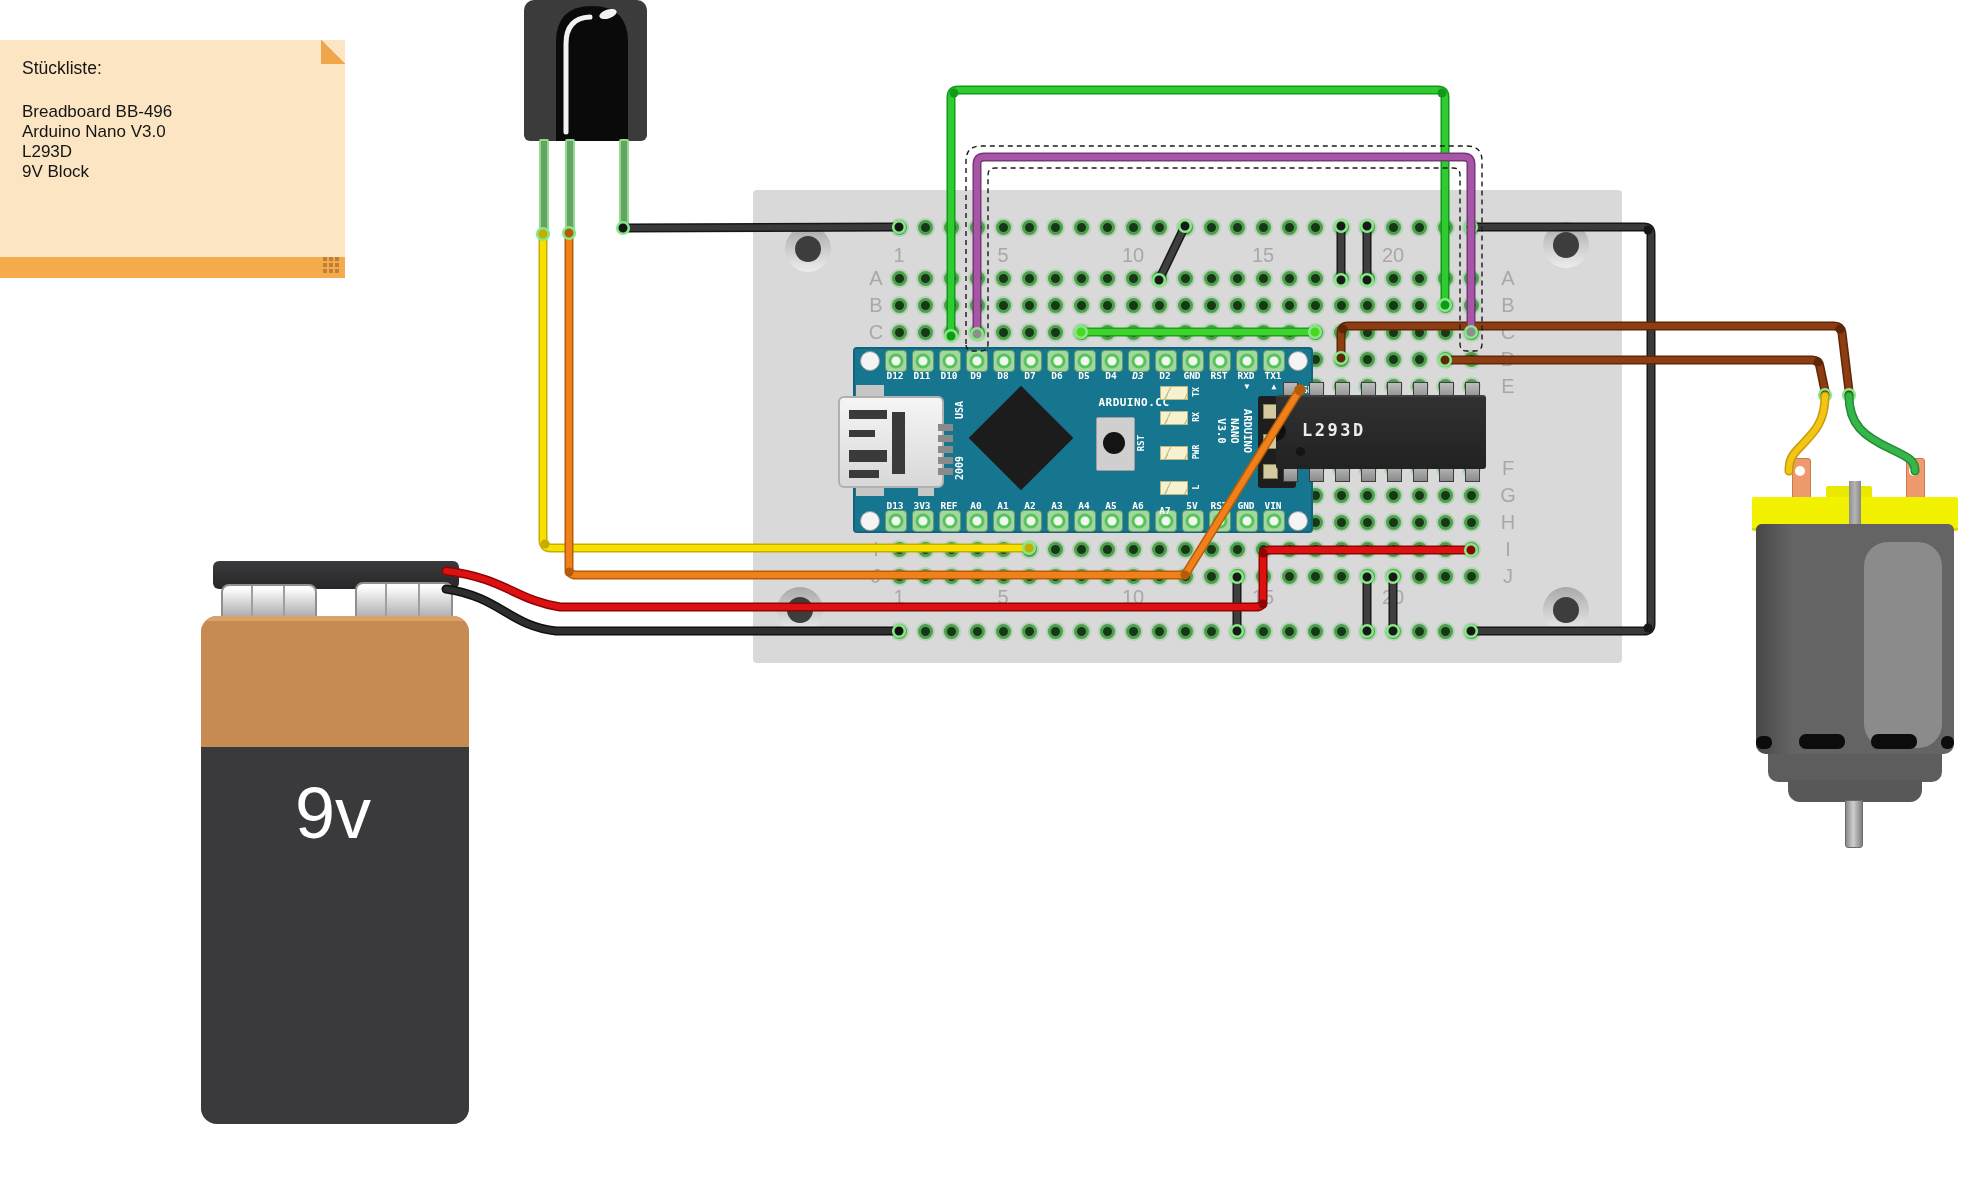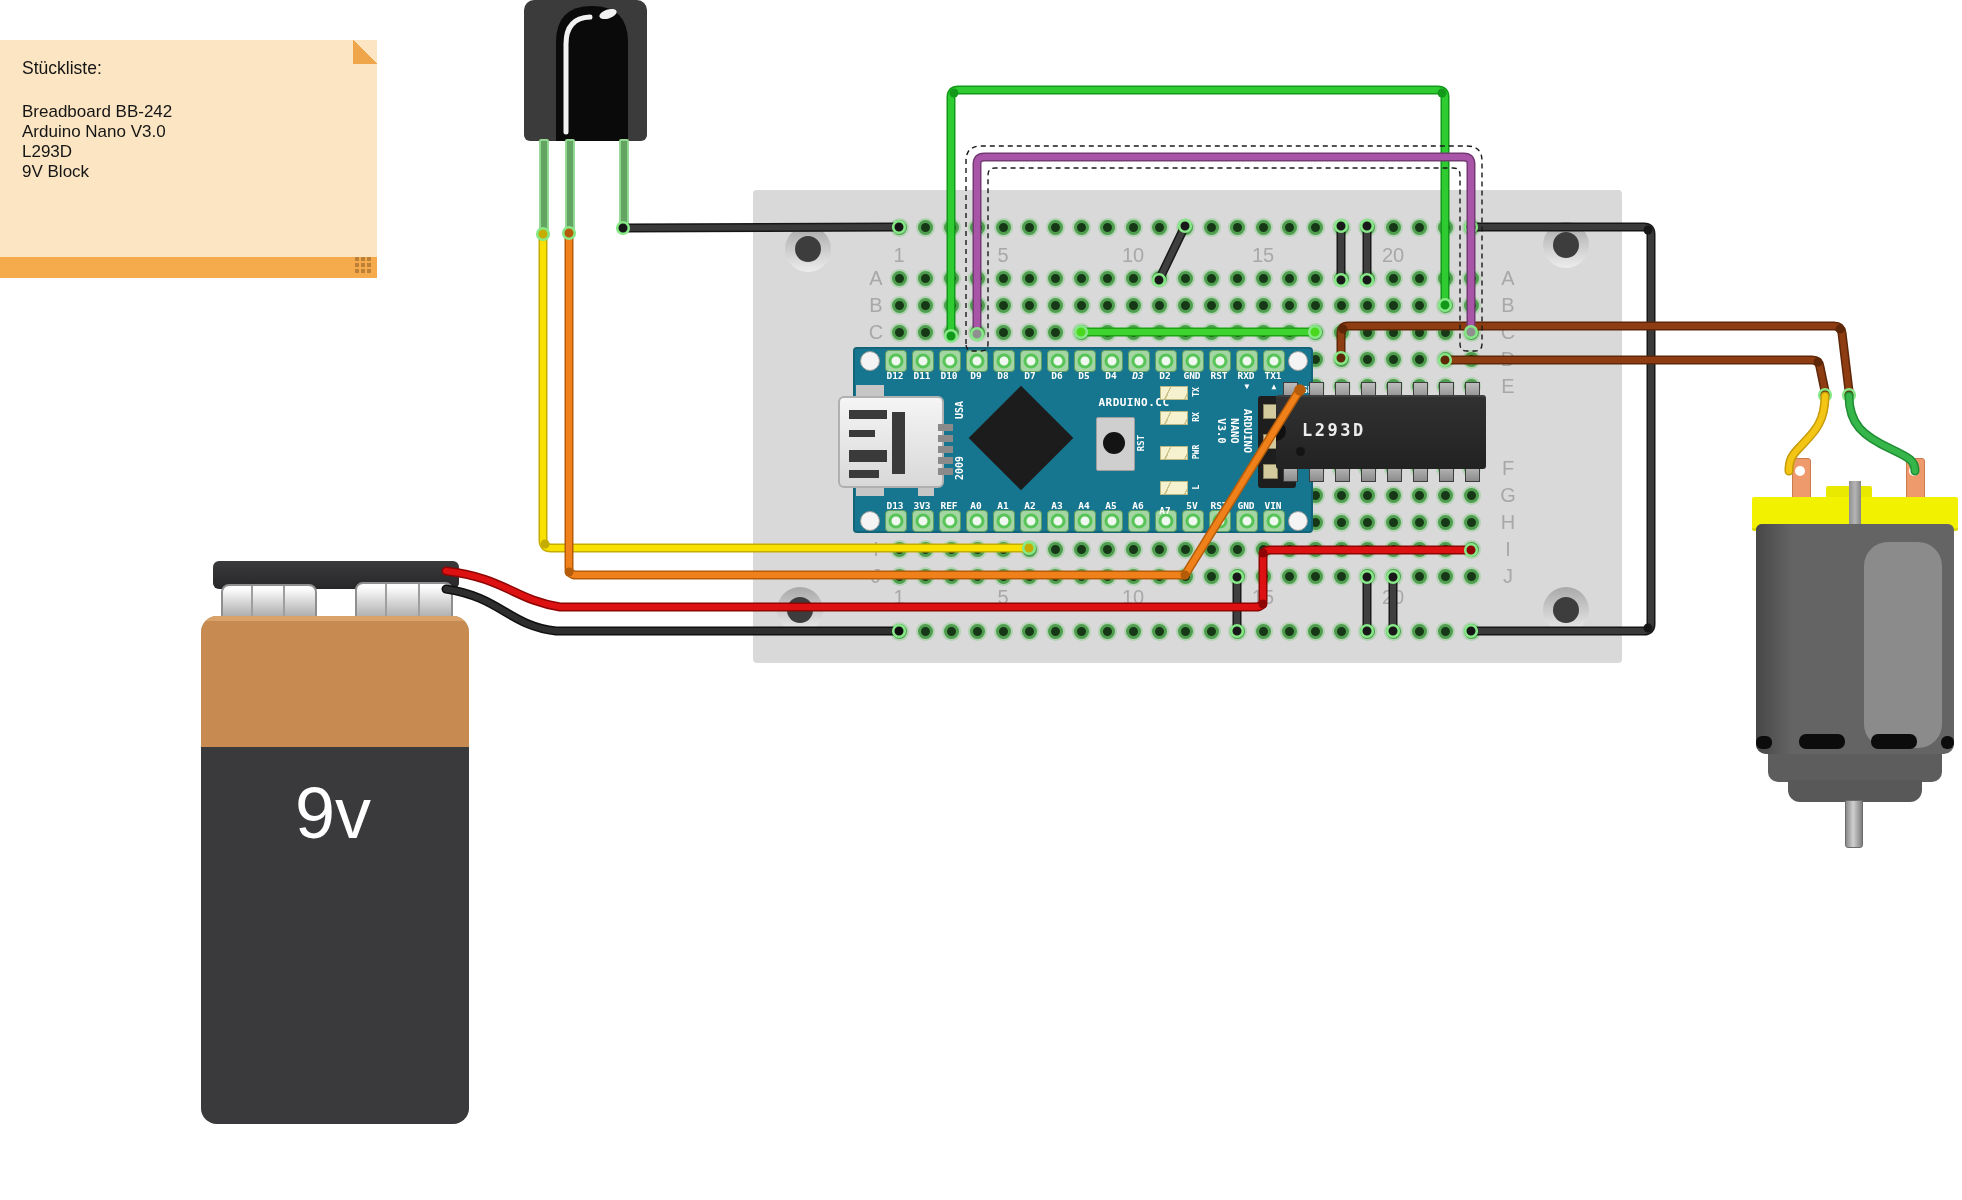--- a/index.html
+++ b/index.html
@@ -720,37 +720,37 @@
       </g>
       <g>
         <path d="M1849,396 C1849,424 1863,436 1891,449 C1910,458 1915,461 1915,471" fill="none" stroke="#1f8c33" stroke-width="9" stroke-linecap="round" stroke-linejoin="round"></path>
         <path d="M1849,396 C1849,424 1863,436 1891,449 C1910,458 1915,461 1915,471" fill="none" stroke="#35b54a" stroke-width="6" stroke-linecap="round" stroke-linejoin="round"></path>
       </g>
     </svg>
   <svg id="overlay-svg" width="1962" height="1200" viewBox="0 0 1962 1200">
     <path d="M966,344 L966,161 Q966,146 981,146 L1467,146 Q1482,146 1482,161 L1482,344 Q1482,351 1475,351 L1467,351 Q1460,351 1460,344 L1460,175 Q1460,168 1453,168 L995,168 Q988,168 988,175 L988,344 Q988,351 981,351 L973,351 Q966,351 966,344 Z" fill="none" stroke="#1a1a1a" stroke-width="1.4" stroke-dasharray="5,4"></path>
   </svg>
 
-  <div class="abs" style="left:0;top:40px;width:377px;height:238px;background:#fbe5c2;clip-path:polygon(0 0,394px 0,418px 24px,418px 100%,0 100%)">
+  <div class="abs" style="left:0;top:40px;width:345px;height:238px;background:#fbe5c2;clip-path:polygon(0 0,394px 0,418px 24px,418px 100%,0 100%)">
     <div class="abs" style="right:0;top:0;width:24px;height:24px;background:linear-gradient(225deg,rgba(0,0,0,0) 50%,#efa64a 50%)"></div>
     <div class="abs" style="left:0;bottom:0;width:100%;height:21px;background:#f5ab4b"></div>
     <div class="abs" style="right:4px;bottom:3px;width:18px;height:18px;display:grid;grid-template-columns:repeat(3,4px);grid-template-rows:repeat(3,4px);gap:2px">
       <i style="background:#bc8136"></i>
         <i style="background:#bc8136"></i>
         <i style="background:#bc8136"></i>
       <i style="background:#bc8136"></i>
         <i style="background:#bc8136"></i>
         <i style="background:#bc8136"></i>
       <i style="background:#bc8136"></i>
         <i style="background:#bc8136"></i>
         <i style="background:#bc8136"></i>
     </div>
     <div class="abs note-line" style="left:22px;top:18px;font-size:17.5px">Stückliste:</div>
     <div class="abs" style="left:22px;top:62px">
-      <div class="note-line">Breadboard BB-242</div>
+      <div class="note-line">Breadboard BB-496</div>
       <div class="note-line">Arduino Nano V3.0</div>
       <div class="note-line">L293D</div>
       <div class="note-line">9V Block</div>
     </div>
   </div>
 
 
 </div>
 
 </body></html>

